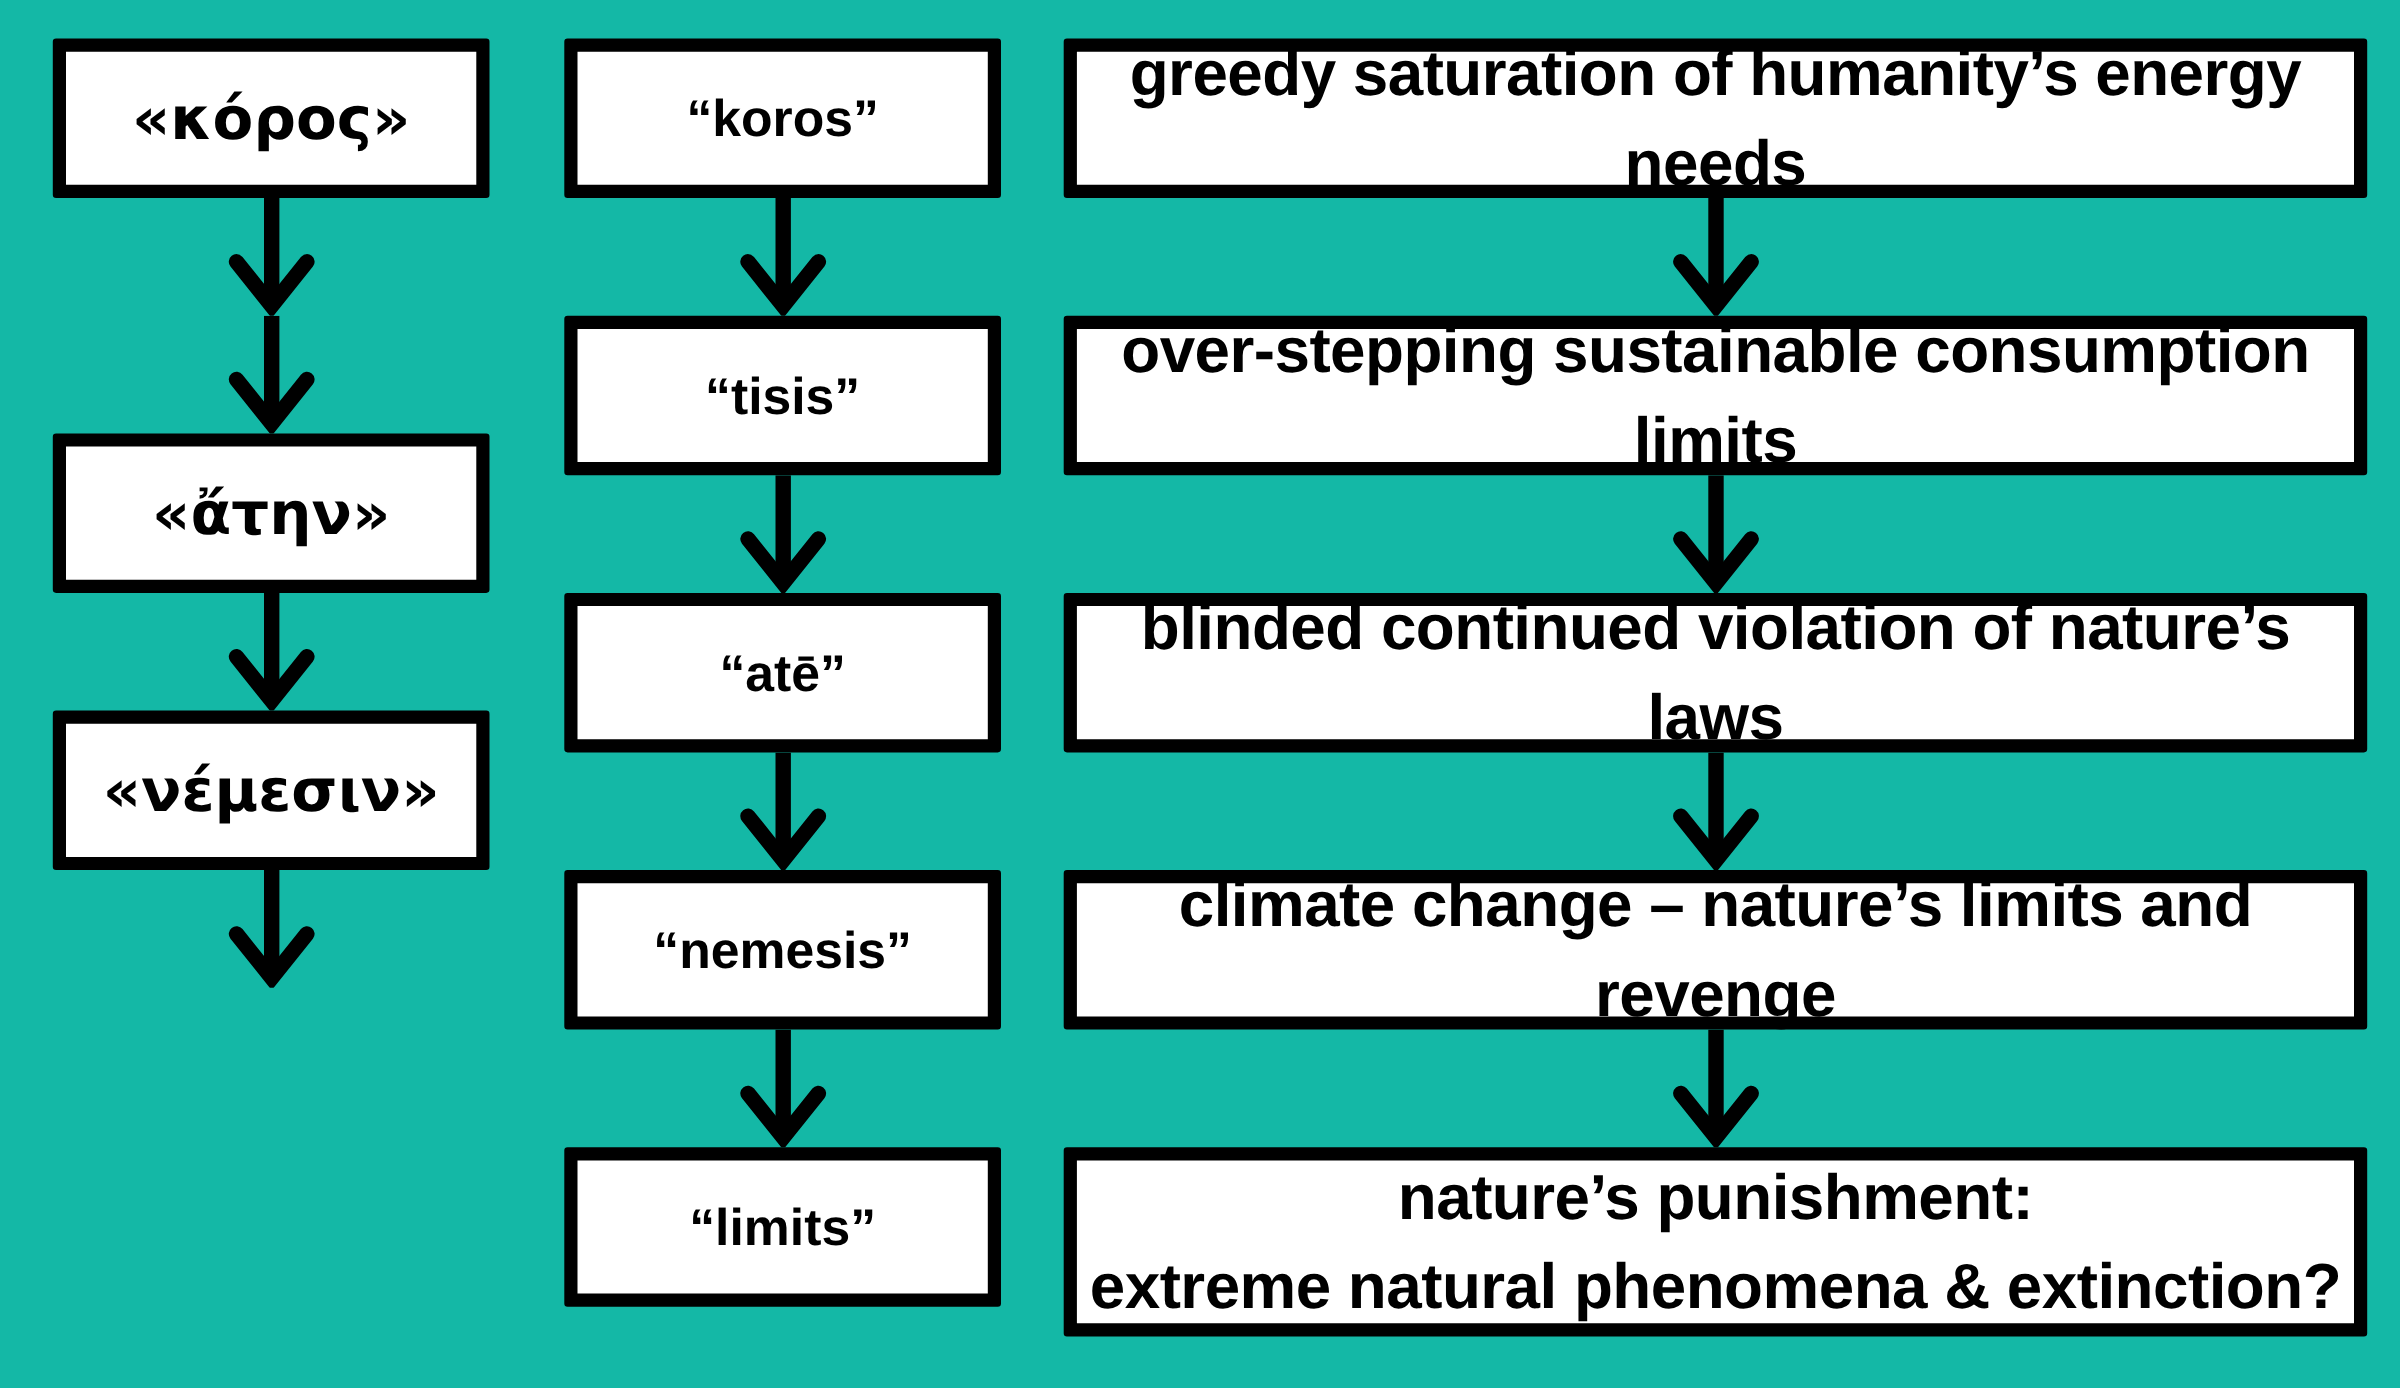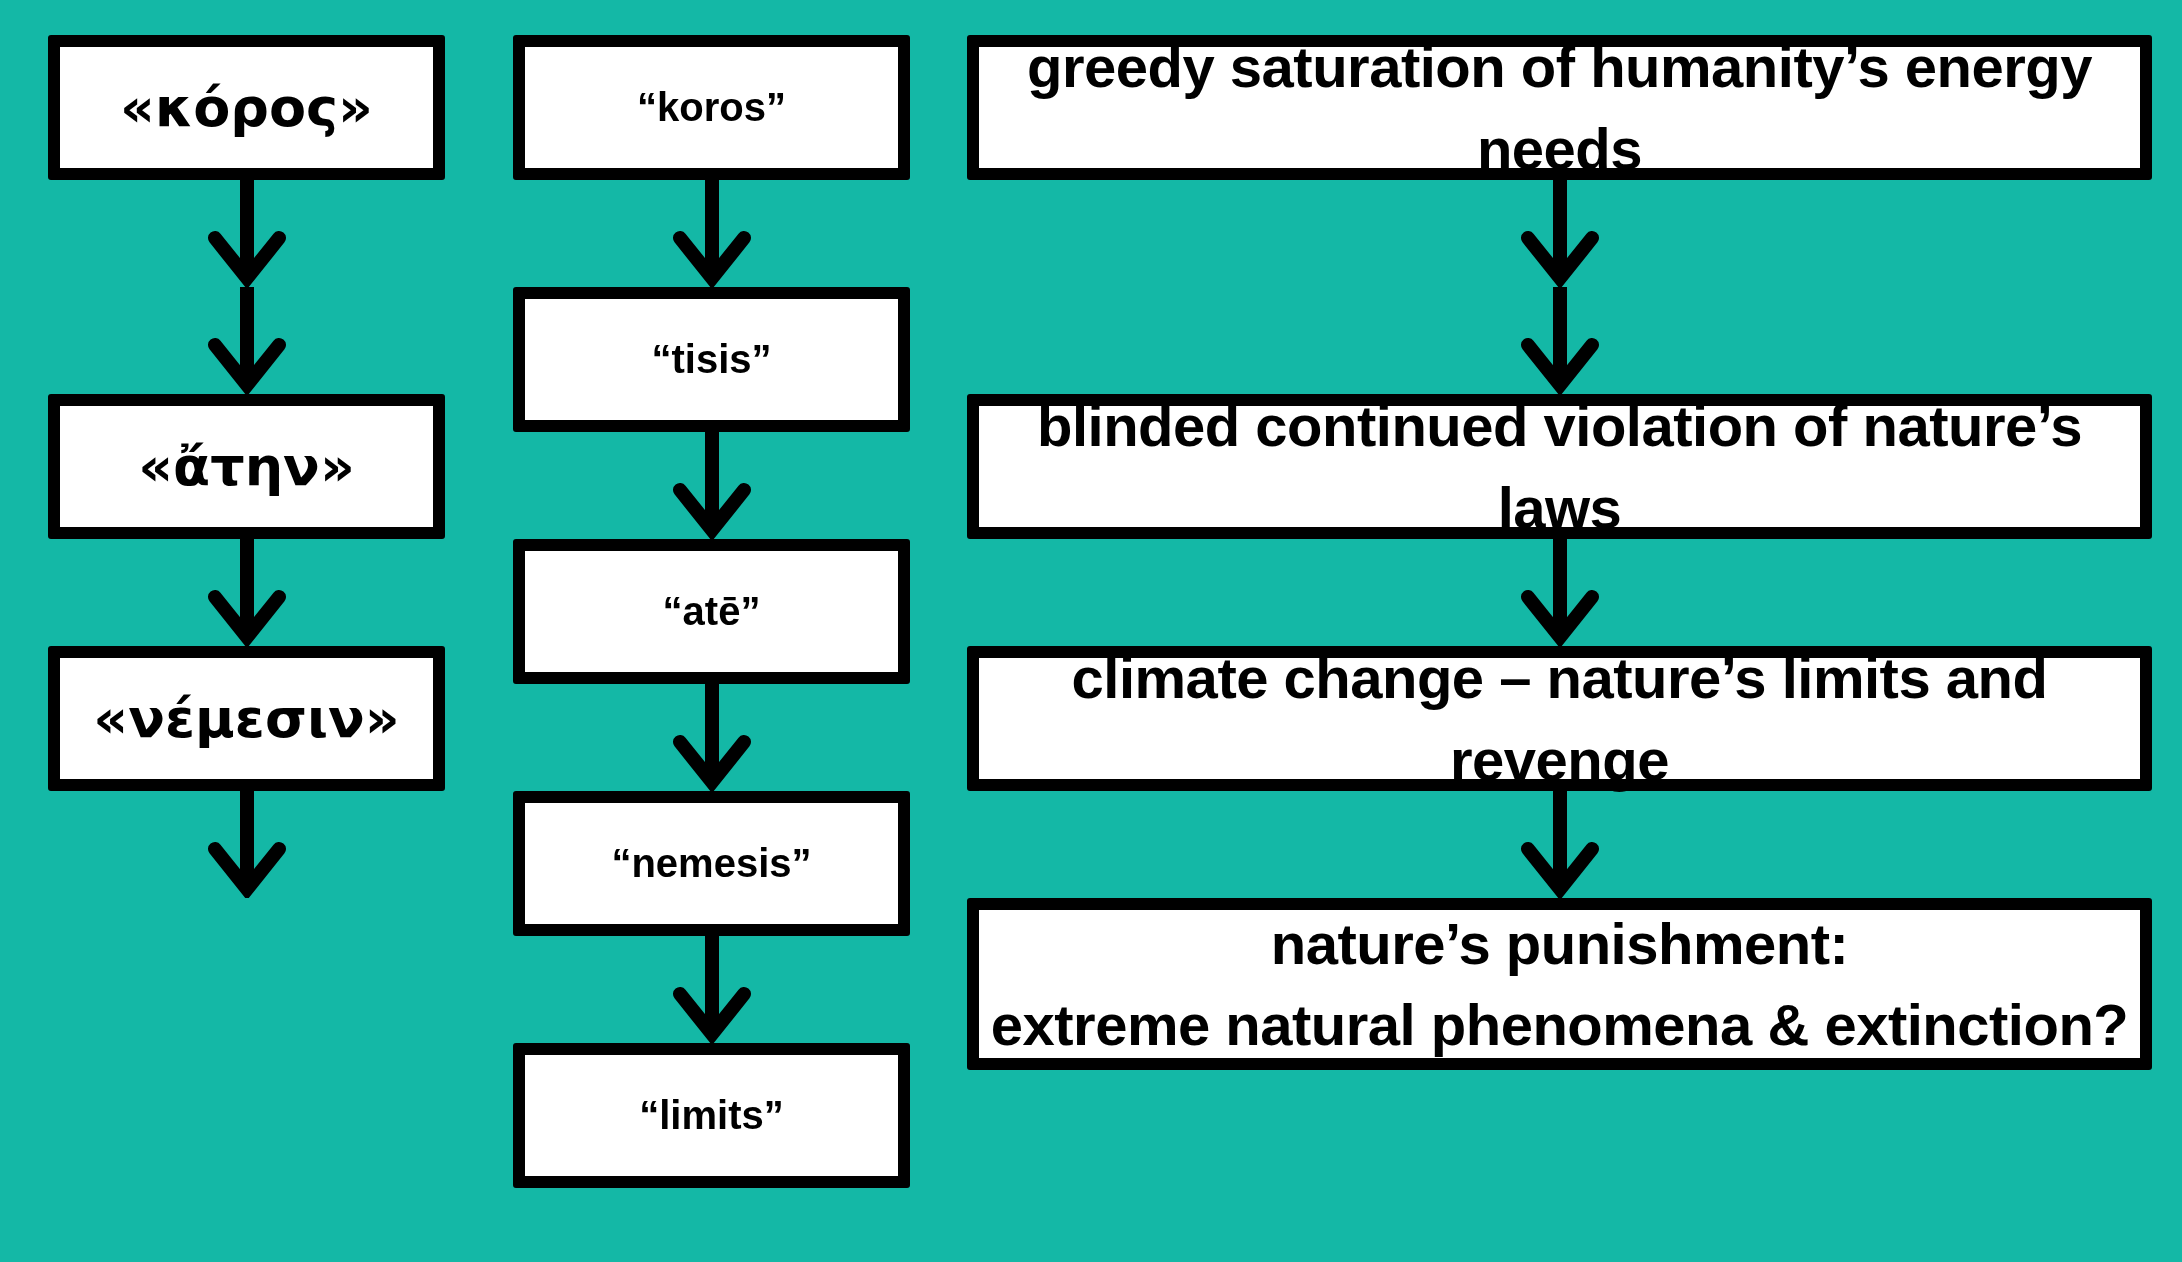--- a/index.html
+++ b/index.html
@@ -46,21 +46,21 @@
     font-weight: bold;
     flex: none;
   }
   .box.tall { height: 172px; }
 
   .col-greek .box span {
     font-size: 54px;
     font-family: "DejaVu Sans", sans-serif;
   }
   .col-translit .box span {
-    font-size: 40px;
+    font-size: 47px;
     font-family: "Liberation Sans", "DejaVu Sans", sans-serif;
   }
   .col-desc .box span {
     font-size: 58px;
     font-family: "Liberation Sans", "DejaVu Sans", sans-serif;
     white-space: pre-line;
     line-height: 1.4;
     letter-spacing: -0.5px;
   }
 
@@ -159,20 +159,23 @@
   <div class="col col-desc">
     <div class="box">
       <span>greedy saturation of humanity’s energy needs</span>
     </div>
     <div class="arrow">
       <svg viewBox="0 0 120 107" xmlns="http://www.w3.org/2000/svg">
           <line x1="60" y1="0" x2="60" y2="96" stroke="#000" stroke-width="14"></line>
           <path d="M28 58 L60 98 L92 58" fill="none" stroke="#000" stroke-width="14" stroke-linecap="round" stroke-linejoin="miter"></path>
         </svg>
     </div>
+    <div class="box">
+      <span>over-stepping sustainable consumption limits</span>
+    </div>
     <div class="arrow">
       <svg viewBox="0 0 120 107" xmlns="http://www.w3.org/2000/svg">
           <line x1="60" y1="0" x2="60" y2="96" stroke="#000" stroke-width="14"></line>
           <path d="M28 58 L60 98 L92 58" fill="none" stroke="#000" stroke-width="14" stroke-linecap="round" stroke-linejoin="miter"></path>
         </svg>
     </div>
     <div class="box">
       <span>blinded continued violation of nature’s laws</span>
     </div>
     <div class="arrow">

